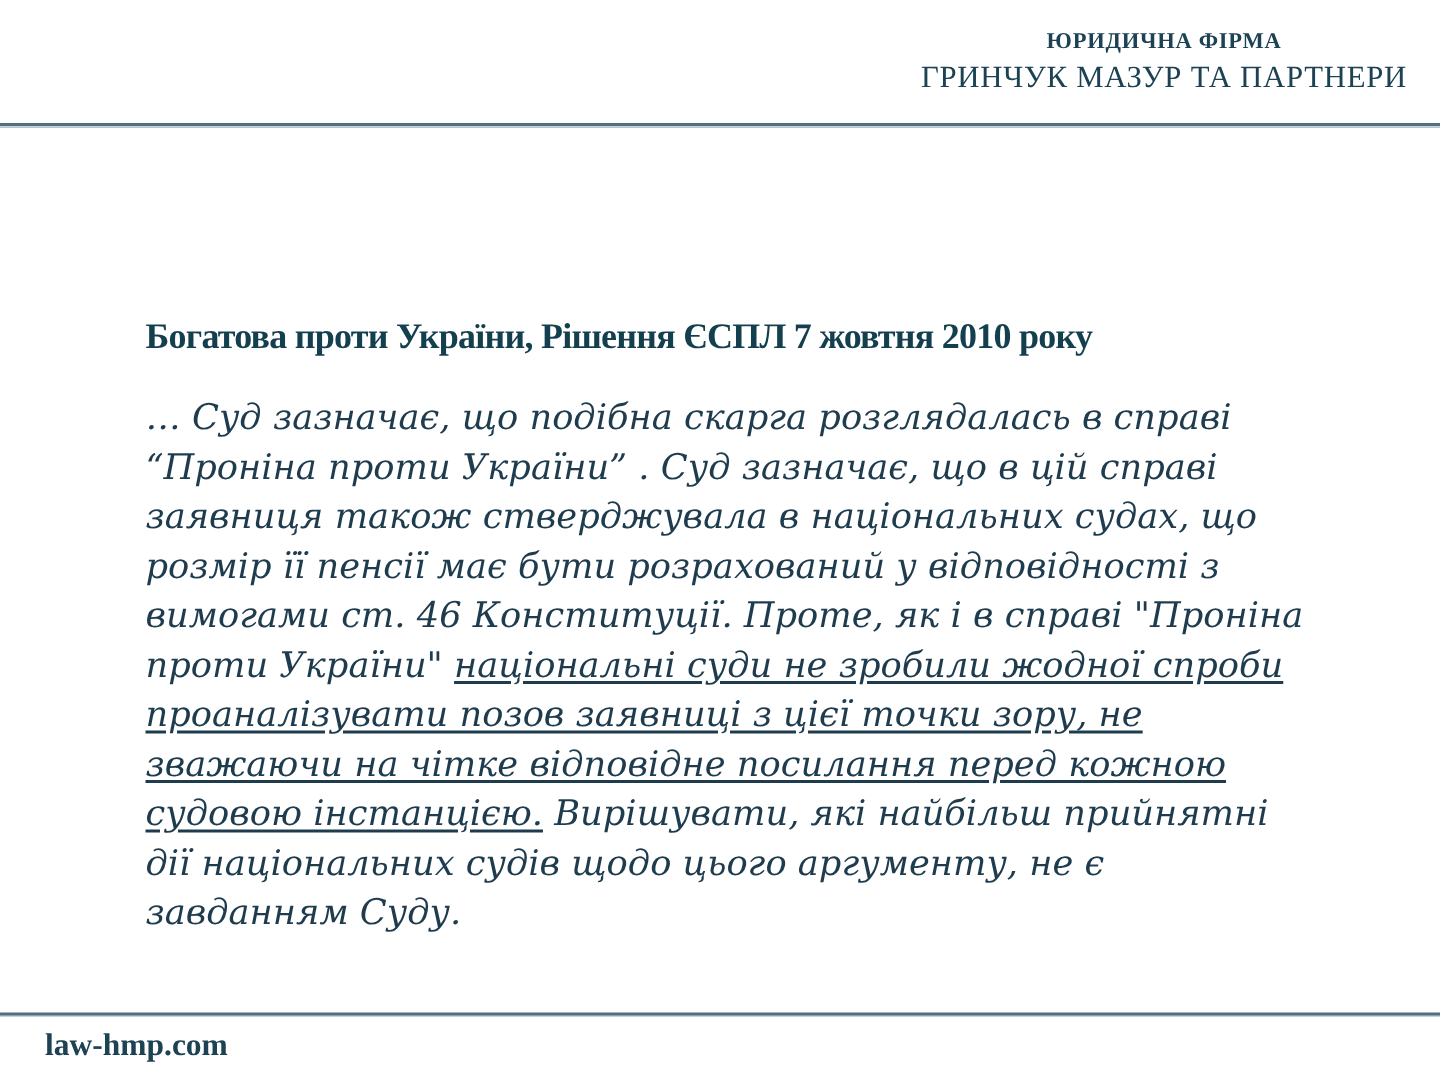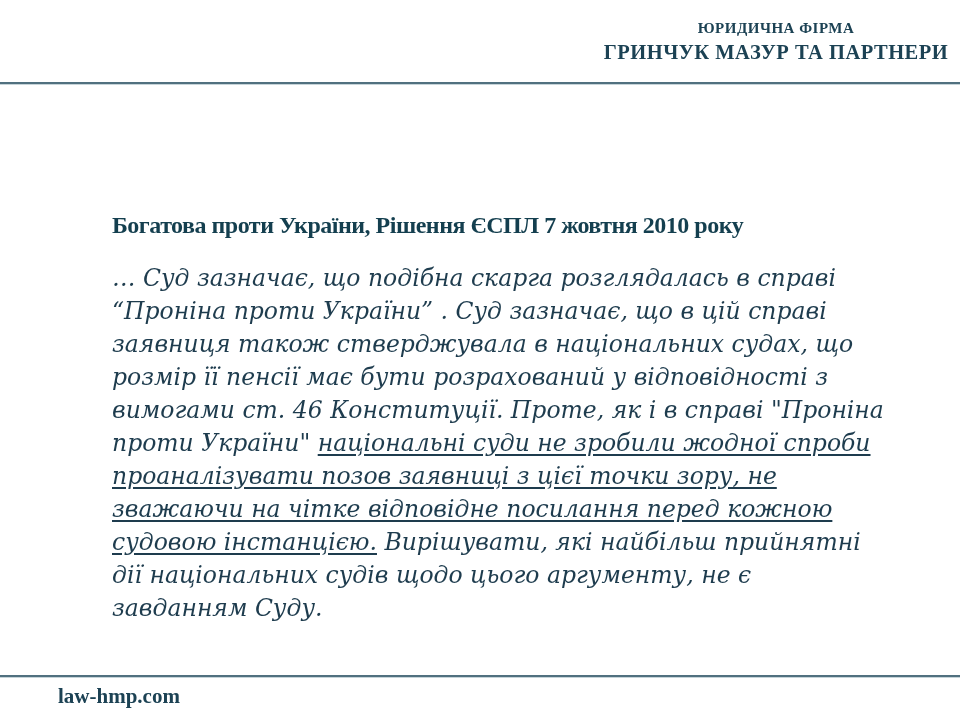--- a/index.html
+++ b/index.html
@@ -19,37 +19,37 @@
     text-align: center;
     color: #1c4254;
   }
   .firm-type {
     font-size: 15px;
     font-weight: bold;
     letter-spacing: 0.5px;
   }
   .firm-name {
     font-size: 20.5px;
-    font-weight: bold;
+    font-weight: normal;
     margin-top: 4px;
     letter-spacing: 0.5px;
   }
   .rule {
     position: absolute;
     left: 0;
     width: 960px;
     height: 2px;
     background: #51707f;
     border-bottom: 1px solid #c6d4d9;
   }
   .rule-top { top: 82px; }
   .rule-bottom { top: 675px; }
   .content {
     position: absolute;
-    left: 112px;
+    left: 97px;
     top: 210px;
     width: 775px;
     color: #1e3c4e;
   }
   .slide-title {
     font-size: 24px;
     font-weight: bold;
     letter-spacing: -0.5px;
     line-height: 30px;
     margin: 0 0 22px 0;
@@ -69,21 +69,20 @@
     font-style: italic;
   }
   .footer {
     position: absolute;
     left: 30px;
     top: 684px;
     color: #1c4254;
     font-weight: bold;
     font-size: 21px;
     font-family: "Liberation Serif", serif;
-    margin-left: 28px;
   }
   .site { cursor: pointer; }
 </style>
 </head>
 <body>
 
 <div class="slide">
 
   <div class="firm-header">
     <div class="firm-type">ЮРИДИЧНА ФІРМА</div>

